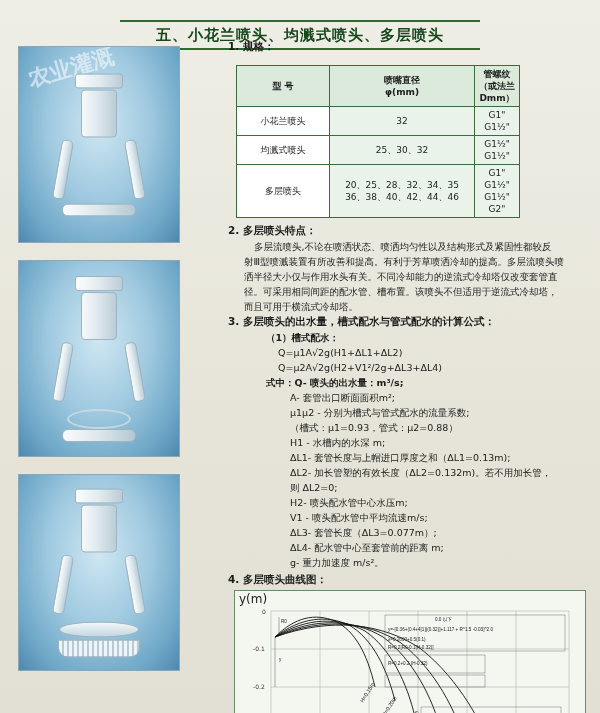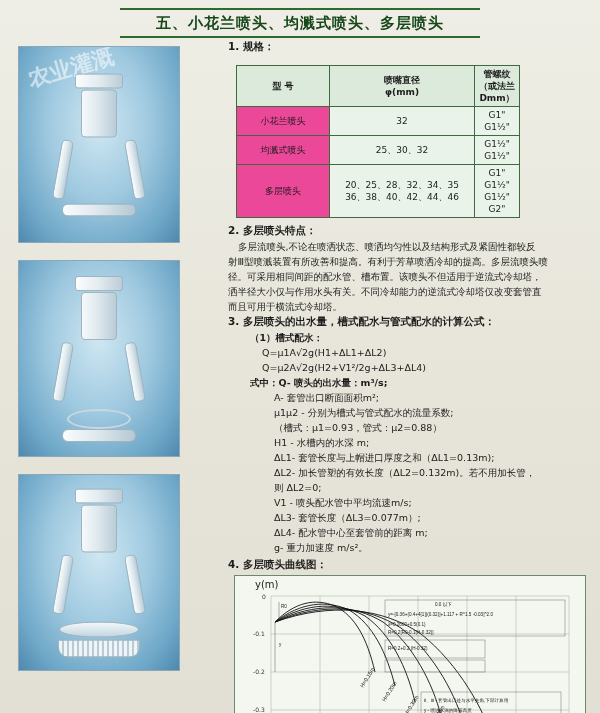--- a/index.html
+++ b/index.html
@@ -10,21 +10,21 @@
     color:#1c1c1c;
     position:relative;
     overflow:hidden;
   }
   .page{
     position:absolute;inset:0;
     background:linear-gradient(180deg,#efeee6 0%,#e6e4d8 60%,#e2e0d4 100%);
   }
   
   .title-bar{
-    position:absolute;left:120px;top:8px;width:360px;height:26px;
+    position:absolute;left:120px;top:20px;width:360px;height:26px;
     display:flex;align-items:center;justify-content:center;
     border-top:2px solid #2d6a2f;border-bottom:2px solid #2d6a2f;
   }
   .title-bar .t{
     font-family:"DejaVu Sans","Liberation Sans",sans-serif;
     font-weight:bold;font-size:15px;color:#17471a;letter-spacing:1px;
     white-space:nowrap;
   }
   
   .photos{position:absolute;left:18px;top:46px;width:200px;}
@@ -70,40 +70,40 @@
     border:1px solid #9fb4bf;
   }
   .sp-grid{
     width:80px;height:16px;margin:2px auto 0;border-radius:0 0 10px 10px;
     background:repeating-linear-gradient(90deg,#eef4f7 0 3px,#b8cbd5 3px 5px);
     border:1px solid #9fb4bf;
   }
   
   .content{position:absolute;left:228px;top:40px;width:362px;font-size:9.5px;line-height:13px;}
   .sec-h{font-weight:bold;font-size:10.5px;margin:0 0 3px 0;}
-  .p{margin:0 0 2px 0;text-indent:0;}
+  .p{margin:0 0 2px 16px;text-indent:0;}
   .ind1{padding-left:10px;}
   .ind2{padding-left:22px;font-weight:bold;}
   .ind3{padding-left:34px;}
   .ind4{padding-left:46px;}
   
   table.spec{
     border-collapse:collapse;width:284px;margin:12px 0 6px 8px;
     background:#eaf3ea;font-size:9px;
   }
   table.spec th,table.spec td{
     border:1px solid #3d6b3f;padding:2px 3px;text-align:center;vertical-align:middle;
     line-height:12px;
   }
   table.spec th{background:#dbeadb;font-weight:bold;}
-  table.spec td.name{width:86px;background:#ec4899;}
+  table.spec td.name{width:86px;background:#ffffff;}
   table.spec td.mid{width:138px;}
   
   .chart-wrap{position:relative;width:350px;height:200px;margin:4px 0 0 6px;background:#f4f6f0;border:1px solid #6b8a6b;}
-  .axis-y-label{position:absolute;left:20px;top:2px;font-size:10px;}
+  .axis-y-label{position:absolute;left:4px;top:2px;font-size:12px;}
   svg{display:block;}
   .tick{font-size:6px;fill:#333;}
 </style>
 </head>
 <body>
 
 <div class="page">
 
   <div class="title-bar">
     <span class="t">五、小花兰喷头、均溅式喷头、多层喷头</span>
@@ -180,36 +180,37 @@
           <td class="mid" style="white-space:pre-line;">20、25、28、32、34、35
 36、38、40、42、44、46</td>
           <td>G1" G1½" G1½" G2"</td>
         </tr>
       </tbody>
     </table>
 
     <div class="sec-h">2. 多层喷头特点：</div>
     <div class="p ind1">多层流喷头,不论在喷洒状态、喷洒均匀性以及结构形式及紧固性都较反</div>
     <div class="p">射Ⅲ型喷溅装置有所改善和提高。有利于芳草喷洒冷却的提高。多层流喷头喷</div>
+    <div class="p">洒半径大小仅与作用水头有关。不同冷却能力的逆流式冷却塔仅改变套管直</div>
     <div class="p">径。可采用相同间距的配水管、槽布置。该喷头不但适用于逆流式冷却塔，</div>
-    <div class="p">洒半径大小仅与作用水头有关。不同冷却能力的逆流式冷却塔仅改变套管直</div>
     <div class="p">而且可用于横流式冷却塔。</div>
 
     <div class="sec-h" style="margin-top:2px;">3. 多层喷头的出水量，槽式配水与管式配水的计算公式：</div>
     <div class="p ind2">（1）槽式配水：</div>
     <div class="p ind3">Q=μ1A√2g(H1+ΔL1+ΔL2)</div>
     <div class="p ind3">Q=μ2A√2g(H2+V1²/2g+ΔL3+ΔL4)</div>
     <div class="p ind2">式中：Q- 喷头的出水量：m³/s;</div>
     <div class="p ind4">A- 套管出口断面面积m²;</div>
     <div class="p ind4">μ1μ2 - 分别为槽式与管式配水的流量系数;</div>
     <div class="p ind4">（槽式：μ1=0.93，管式：μ2=0.88）</div>
     <div class="p ind4">H1 - 水槽内的水深 m;</div>
     <div class="p ind4">ΔL1- 套管长度与上帽进口厚度之和（ΔL1=0.13m);</div>
     <div class="p ind4">ΔL2- 加长管塑的有效长度（ΔL2=0.132m)。若不用加长管，</div>
     <div class="p ind4">则 ΔL2=0;</div>
+    <div class="p ind4">H2- 喷头配水管中心水压m;</div>
     <div class="p ind4">V1 - 喷头配水管中平均流速m/s;</div>
     <div class="p ind4">ΔL3- 套管长度（ΔL3=0.077m）;</div>
     <div class="p ind4">ΔL4- 配水管中心至套管前的距离 m;</div>
     <div class="p ind4">g- 重力加速度 m/s²。</div>
 
     <div class="sec-h" style="margin-top:4px;">4. 多层喷头曲线图：</div>
 
     <div class="chart-wrap">
       <div class="axis-y-label">y(m)</div>
 

